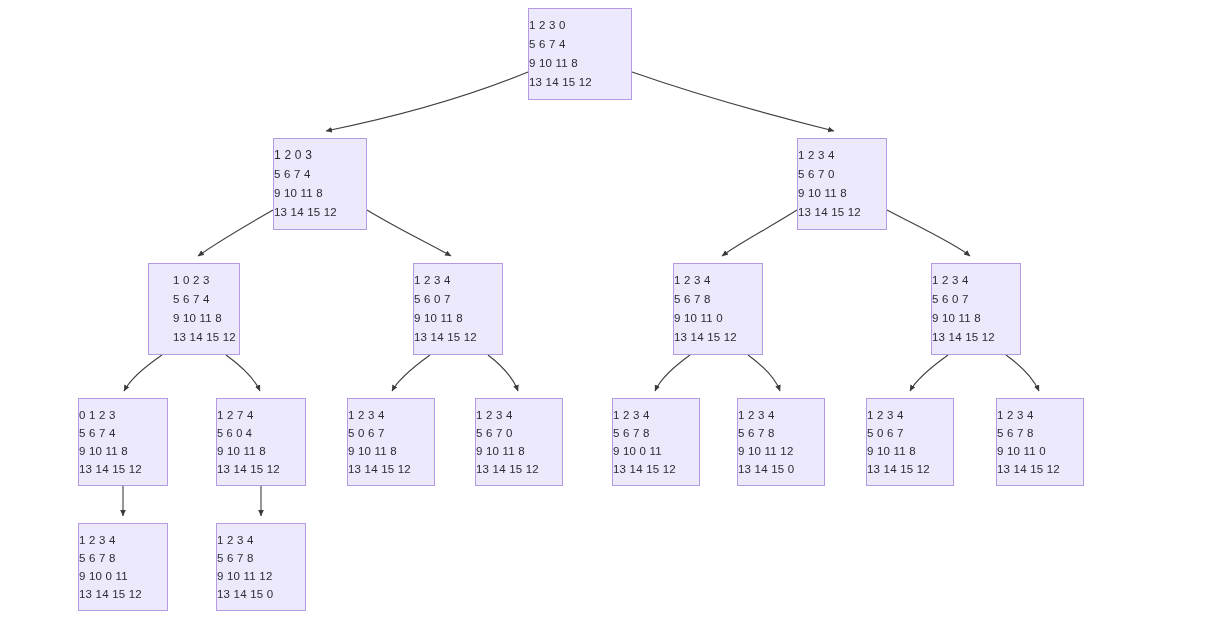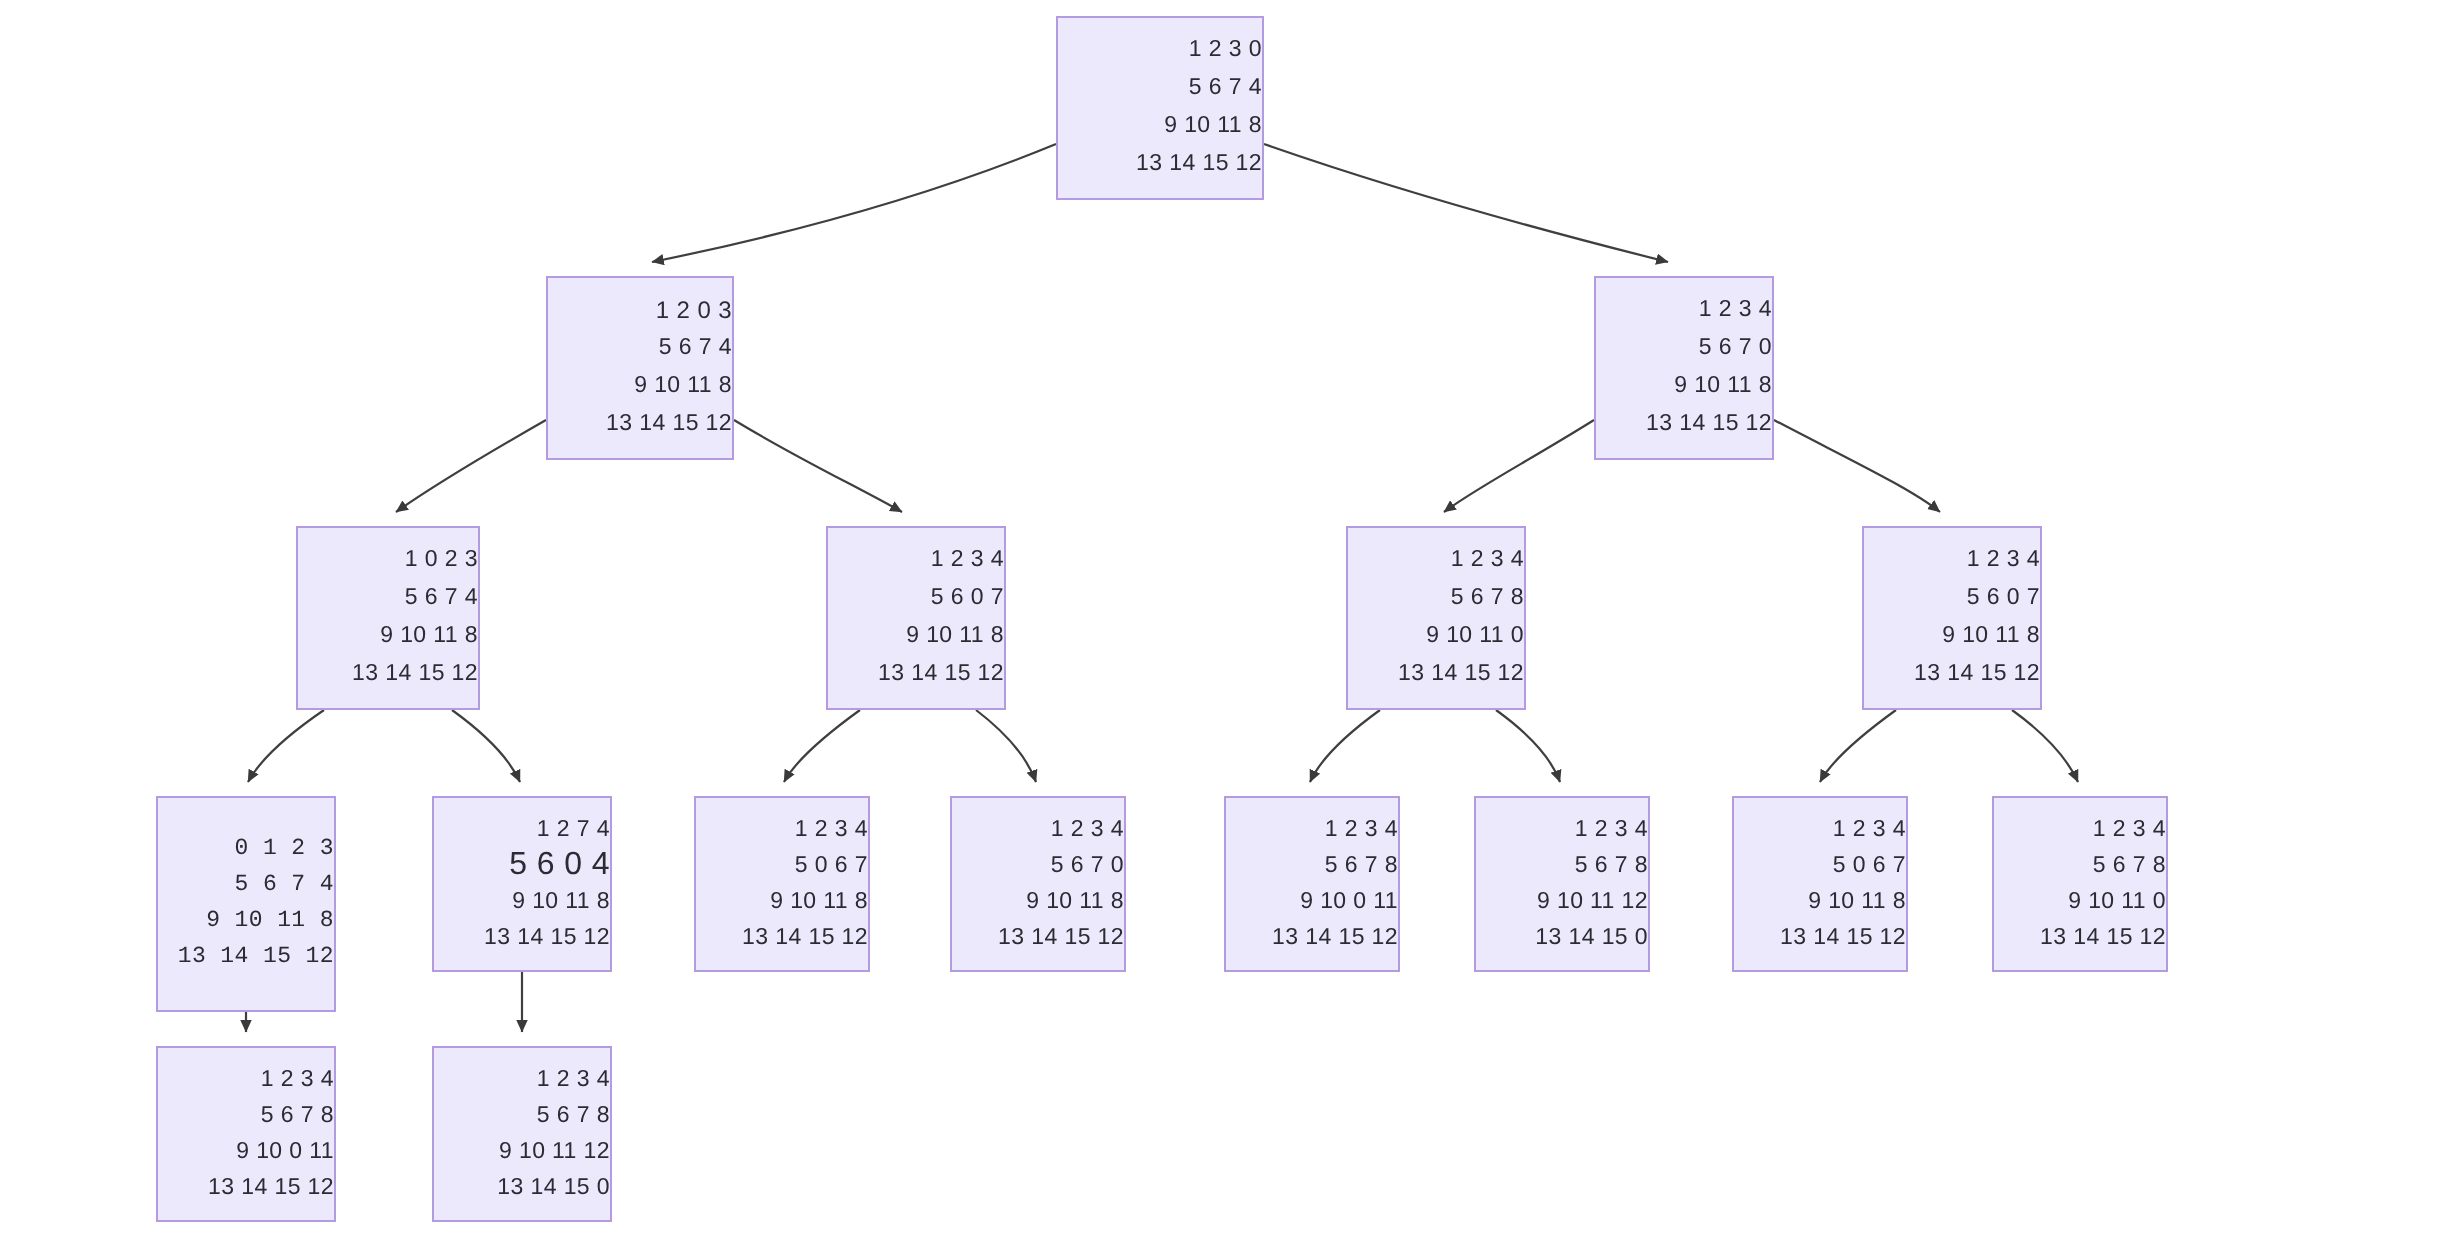--- a/index.html
+++ b/index.html
@@ -25,21 +25,21 @@
     height: 625px;
     pointer-events: none;
   }
   .node {
     position: absolute;
     box-sizing: border-box;
     background: #ebe9fb;
     border: 1.2px solid #b49ae0;
     display: flex;
     flex-direction: column;
-    align-items: flex-end;
+    align-items: flex-start;
     justify-content: center;
   }
   
   .node::before {
     content: "";
     position: absolute;
     left: -6px;
     top: -3px;
     right: -6px;
     bottom: -3px;
@@ -119,29 +119,29 @@
         <div class="node-row" style="font-size: 11.5px; line-height: 19px; color: rgb(43, 43, 51);">5 6 7 8</div>
         <div class="node-row" style="font-size: 11.5px; line-height: 19px; color: rgb(43, 43, 51);">9 10 11 0</div>
         <div class="node-row" style="font-size: 11.5px; line-height: 19px; color: rgb(43, 43, 51);">13 14 15 12</div>
       </div>
       <div class="node" style="left: 931px; top: 263px; width: 90px; height: 92px; background: rgb(235, 233, 251); border-color: rgb(180, 154, 224);">
         <div class="node-row" style="font-size: 11.5px; line-height: 19px; color: rgb(43, 43, 51);">1 2 3 4</div>
         <div class="node-row" style="font-size: 11.5px; line-height: 19px; color: rgb(43, 43, 51);">5 6 0 7</div>
         <div class="node-row" style="font-size: 11.5px; line-height: 19px; color: rgb(43, 43, 51);">9 10 11 8</div>
         <div class="node-row" style="font-size: 11.5px; line-height: 19px; color: rgb(43, 43, 51);">13 14 15 12</div>
       </div>
-      <div class="node" style="left: 78px; top: 398px; width: 90px; height: 108px; background: rgb(235, 233, 251); border-color: rgb(180, 154, 224); font-family: Liberation Mono, monospace;">
+      <div class="node" style="left: 78px; top: 398px; width: 90px; height: 88px; background: rgb(235, 233, 251); border-color: rgb(180, 154, 224);">
         <div class="node-row" style="font-size: 11.5px; line-height: 18px; color: rgb(43, 43, 51);">0 1 2 3</div>
         <div class="node-row" style="font-size: 11.5px; line-height: 18px; color: rgb(43, 43, 51);">5 6 7 4</div>
         <div class="node-row" style="font-size: 11.5px; line-height: 18px; color: rgb(43, 43, 51);">9 10 11 8</div>
         <div class="node-row" style="font-size: 11.5px; line-height: 18px; color: rgb(43, 43, 51);">13 14 15 12</div>
       </div>
       <div class="node" style="left: 216px; top: 398px; width: 90px; height: 88px; background: rgb(235, 233, 251); border-color: rgb(180, 154, 224);">
         <div class="node-row" style="font-size: 11.5px; line-height: 18px; color: rgb(43, 43, 51);">1 2 7 4</div>
-        <div class="node-row" style="font-size: 16px; line-height: 18px; color: rgb(43, 43, 51);">5 6 0 4</div>
+        <div class="node-row" style="font-size: 11px; line-height: 18px; color: rgb(43, 43, 51);">5 6 0 4</div>
         <div class="node-row" style="font-size: 11.5px; line-height: 18px; color: rgb(43, 43, 51);">9 10 11 8</div>
         <div class="node-row" style="font-size: 11.5px; line-height: 18px; color: rgb(43, 43, 51);">13 14 15 12</div>
       </div>
       <div class="node" style="left: 347px; top: 398px; width: 88px; height: 88px; background: rgb(235, 233, 251); border-color: rgb(180, 154, 224);">
         <div class="node-row" style="font-size: 11.5px; line-height: 18px; color: rgb(43, 43, 51);">1 2 3 4</div>
         <div class="node-row" style="font-size: 11.5px; line-height: 18px; color: rgb(43, 43, 51);">5 0 6 7</div>
         <div class="node-row" style="font-size: 11.5px; line-height: 18px; color: rgb(43, 43, 51);">9 10 11 8</div>
         <div class="node-row" style="font-size: 11.5px; line-height: 18px; color: rgb(43, 43, 51);">13 14 15 12</div>
       </div>
       <div class="node" style="left: 475px; top: 398px; width: 88px; height: 88px; background: rgb(235, 233, 251); border-color: rgb(180, 154, 224);">

